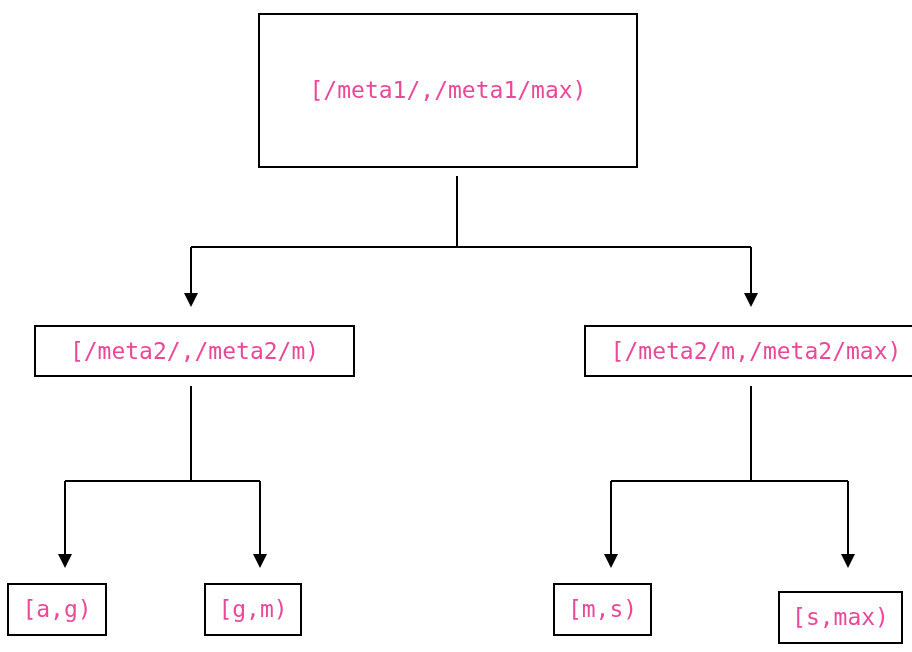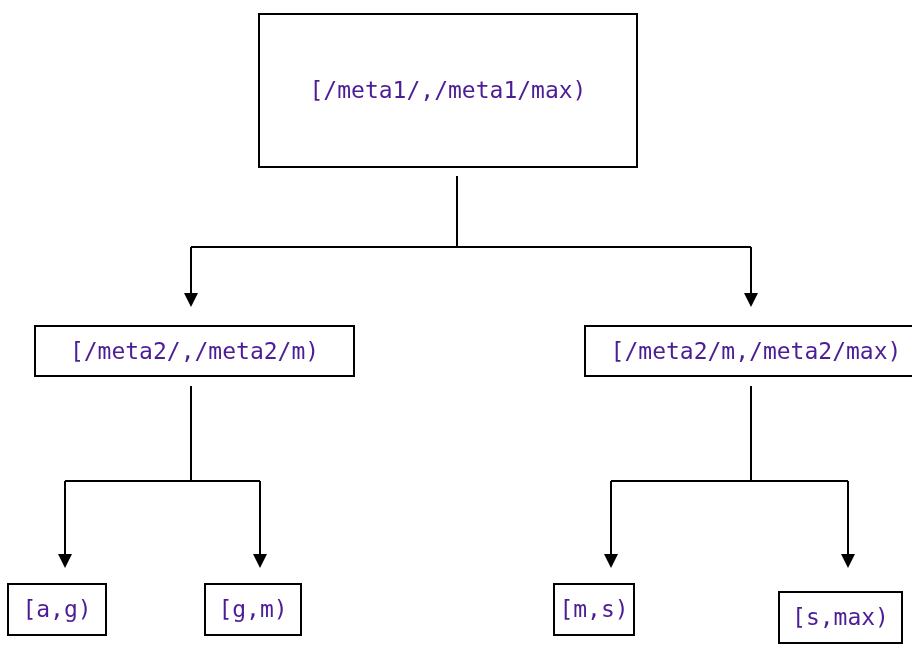--- a/index.html
+++ b/index.html
@@ -25,29 +25,29 @@
   .node {
     position: absolute;
     box-sizing: border-box;
     border: 2px solid #000000;
     background: #ffffff;
     display: flex;
     align-items: center;
     justify-content: center;
     font-size: 23px;
     line-height: 1;
-    color: #4c1d95;
+    color: #ec4899;
     white-space: pre;
   }
   .node-root   { left: 258px; top: 13px;  width: 380px; height: 155px; }
   .node-l2l    { left: 34px;  top: 325px; width: 321px; height: 52px; }
   .node-l2r    { left: 584px; top: 325px; width: 344px; height: 52px; }
   .node-ag     { left: 7px;   top: 583px; width: 100px; height: 53px; }
   .node-gm     { left: 204px; top: 583px; width: 98px;  height: 53px; }
-  .node-ms     { left: 553px; top: 583px; width: 82px;  height: 53px; }
+  .node-ms     { left: 553px; top: 583px; width: 99px;  height: 53px; }
   .node-smax   { left: 778px; top: 583px; width: 125px; height: 53px; margin-top: 8px; }
 </style>
 </head>
 <body>
 
 <div class="canvas">
 
   <svg class="edges-layer" viewBox="0 0 912 652" xmlns="http://www.w3.org/2000/svg">
 
     <path d="M457 176 L457 247 M191 247 L751 247 M191 247 L191 294 M751 247 L751 294" fill="none" stroke="#000000" stroke-width="2"></path>

